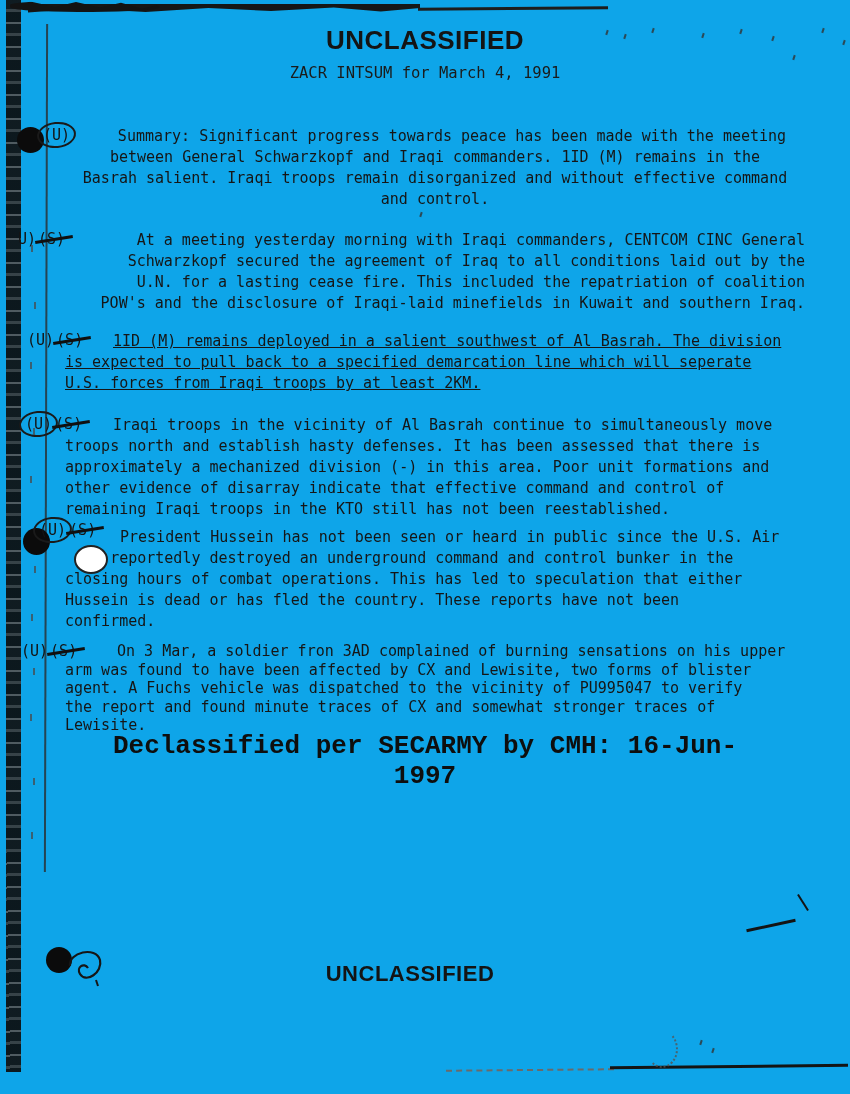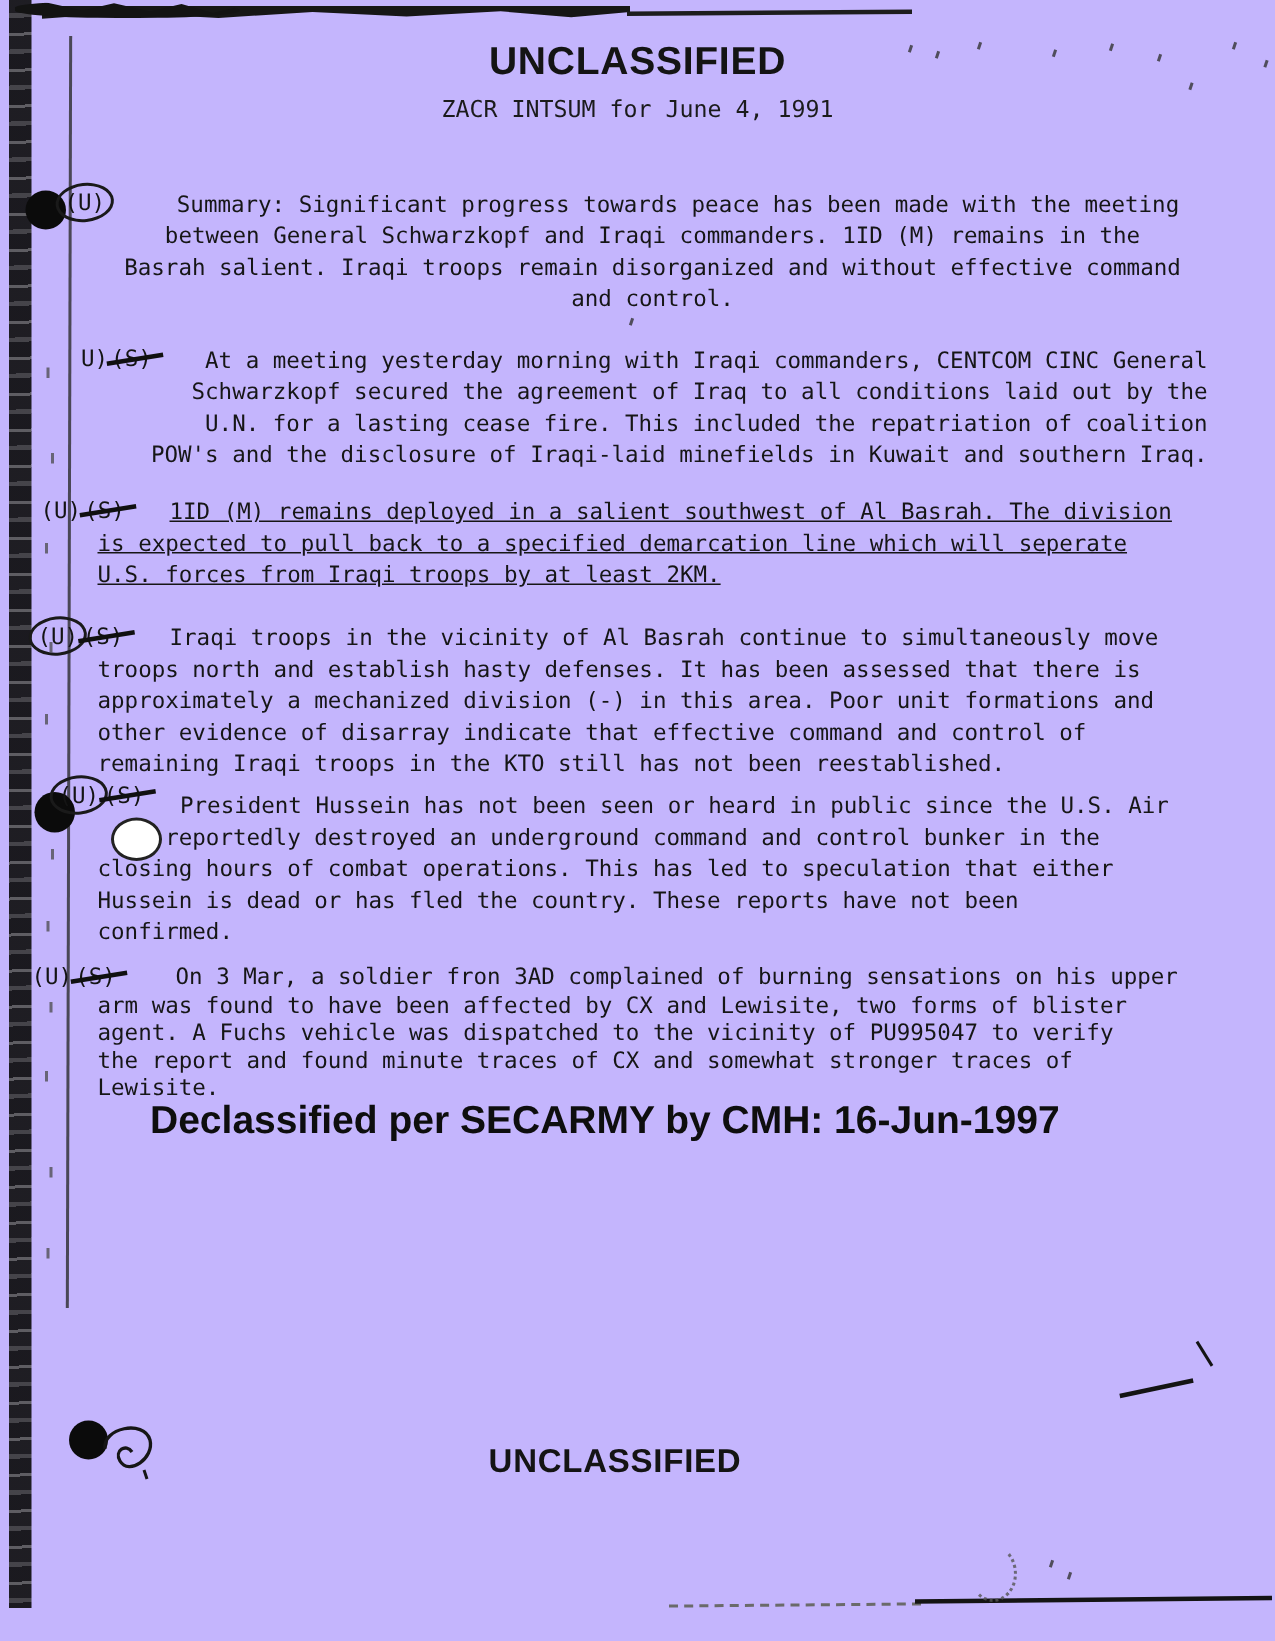--- a/index.html
+++ b/index.html
@@ -1,18 +1,18 @@
 <!DOCTYPE html>
 <html><head>
 <meta charset="utf-8">
 <style>
   html,body { margin:0; padding:0; background:#e8e8e8; }
   .page {
     position:relative; width:850px; height:1094px; margin:0 auto;
-    background:#c4b5fd; overflow:hidden; color:#141414;
+    background:#0ea5e9; overflow:hidden; color:#141414;
     font-family:"DejaVu Sans Mono", monospace;
   }
 
   
   .edge-left {
     position:absolute; top:0; left:6px; width:15px; height:1072px;
     background:repeating-linear-gradient(178deg,
       #101010 0 9px, #3a3a3a 9px 12px, #0c0c0c 12px 22px, #555 22px 24px);
     opacity:.92;
   }
@@ -62,60 +62,60 @@
   }
   .p1 { top:126px; } .p1 pre { text-indent:34px;text-align:center; }
   .p2 { top:230px; } .p2 pre { text-indent:48px;text-align:right; }
   .p3 { top:331px; } .p3 pre { text-indent:48px;text-decoration:underline; }
   .p4 { top:415px; } .p4 pre { text-indent:48px; }
   .p5 { top:527px; } .p5 pre { text-indent:55px; }
   .p6 { top:642px; } .p6 pre { text-indent:52px; line-height:18.5px; }
 
   .marker { position:absolute; top:0; font-size:15px; white-space:nowrap; }
   .p1 .marker { left:-23px; }
-  .p2 .marker { left:-47px;margin-left:36px; }
+  .p2 .marker { left:-47px; }
   .p3 .marker { left:-38px; }
   .p4 .marker { left:-41px; }
   .p5 .marker { left:-27px; top:-6px; }
   .p6 .marker { left:-44px; }
 
   .circled { position:relative; display:inline-block; padding:0 1px; }
   .circled::before {
     content:''; position:absolute; inset:-4px -5px;
     border:2px solid #1a1a1a; border-radius:50%; transform:rotate(-6deg);
   }
   .struck { position:relative; display:inline-block; margin-left:2px; }
   .struck::after {
     content:''; position:absolute; left:-3px; right:-8px; top:46%; height:3px;
     background:#101010; transform:rotate(-9deg);
   }
   .struck:empty::after { display:none; }
 
   .declass-stamp {
-    position:absolute; top:731px; left:100px; width:630px; text-align:left;
-    font-family:Liberation Sans, sans-serif; font-weight:bold; font-size:26px; color:#0e0e0e;
+    position:absolute; top:731px; left:110px; width:630px; text-align:center;
+    font-family:Liberation Mono, monospace; font-weight:bold; font-size:26px; color:#0e0e0e;
   }
   .footer-classification {
     position:absolute; top:961px; left:210px; width:400px; text-align:center;
     font-family:"Liberation Sans", sans-serif; font-weight:bold; font-size:22px; letter-spacing:.5px;
   }
 </style>
 </head>
 <body>
 
 <div class="page">
 
   <div class="edge-left"></div>
   <div class="edge-left2"></div>
   <div class="edge-top"></div>
   <div class="edge-top2"></div>
   <div class="scribble-top"></div>
 
   <div class="header-classification">UNCLASSIFIED</div>
-  <div class="doc-title">ZACR INTSUM for June 4, 1991</div>
+  <div class="doc-title">ZACR INTSUM for March 4, 1991</div>
 
   <div class="hole h1"></div>
   <div class="hole h2"></div>
   <div class="hole h3"></div>
   <svg class="squiggle" width="44" height="46" viewBox="0 0 44 46">
     <path d="M4 22 C2 8 30 2 34 16 C37 28 20 40 14 30 C10 23 18 18 22 24" fill="none" stroke="#161616" stroke-width="2.2"></path>
     <path d="M30 36 l2 6" stroke="#161616" stroke-width="2" fill="none"></path>
   </svg>
 
   <div class="para p1">

